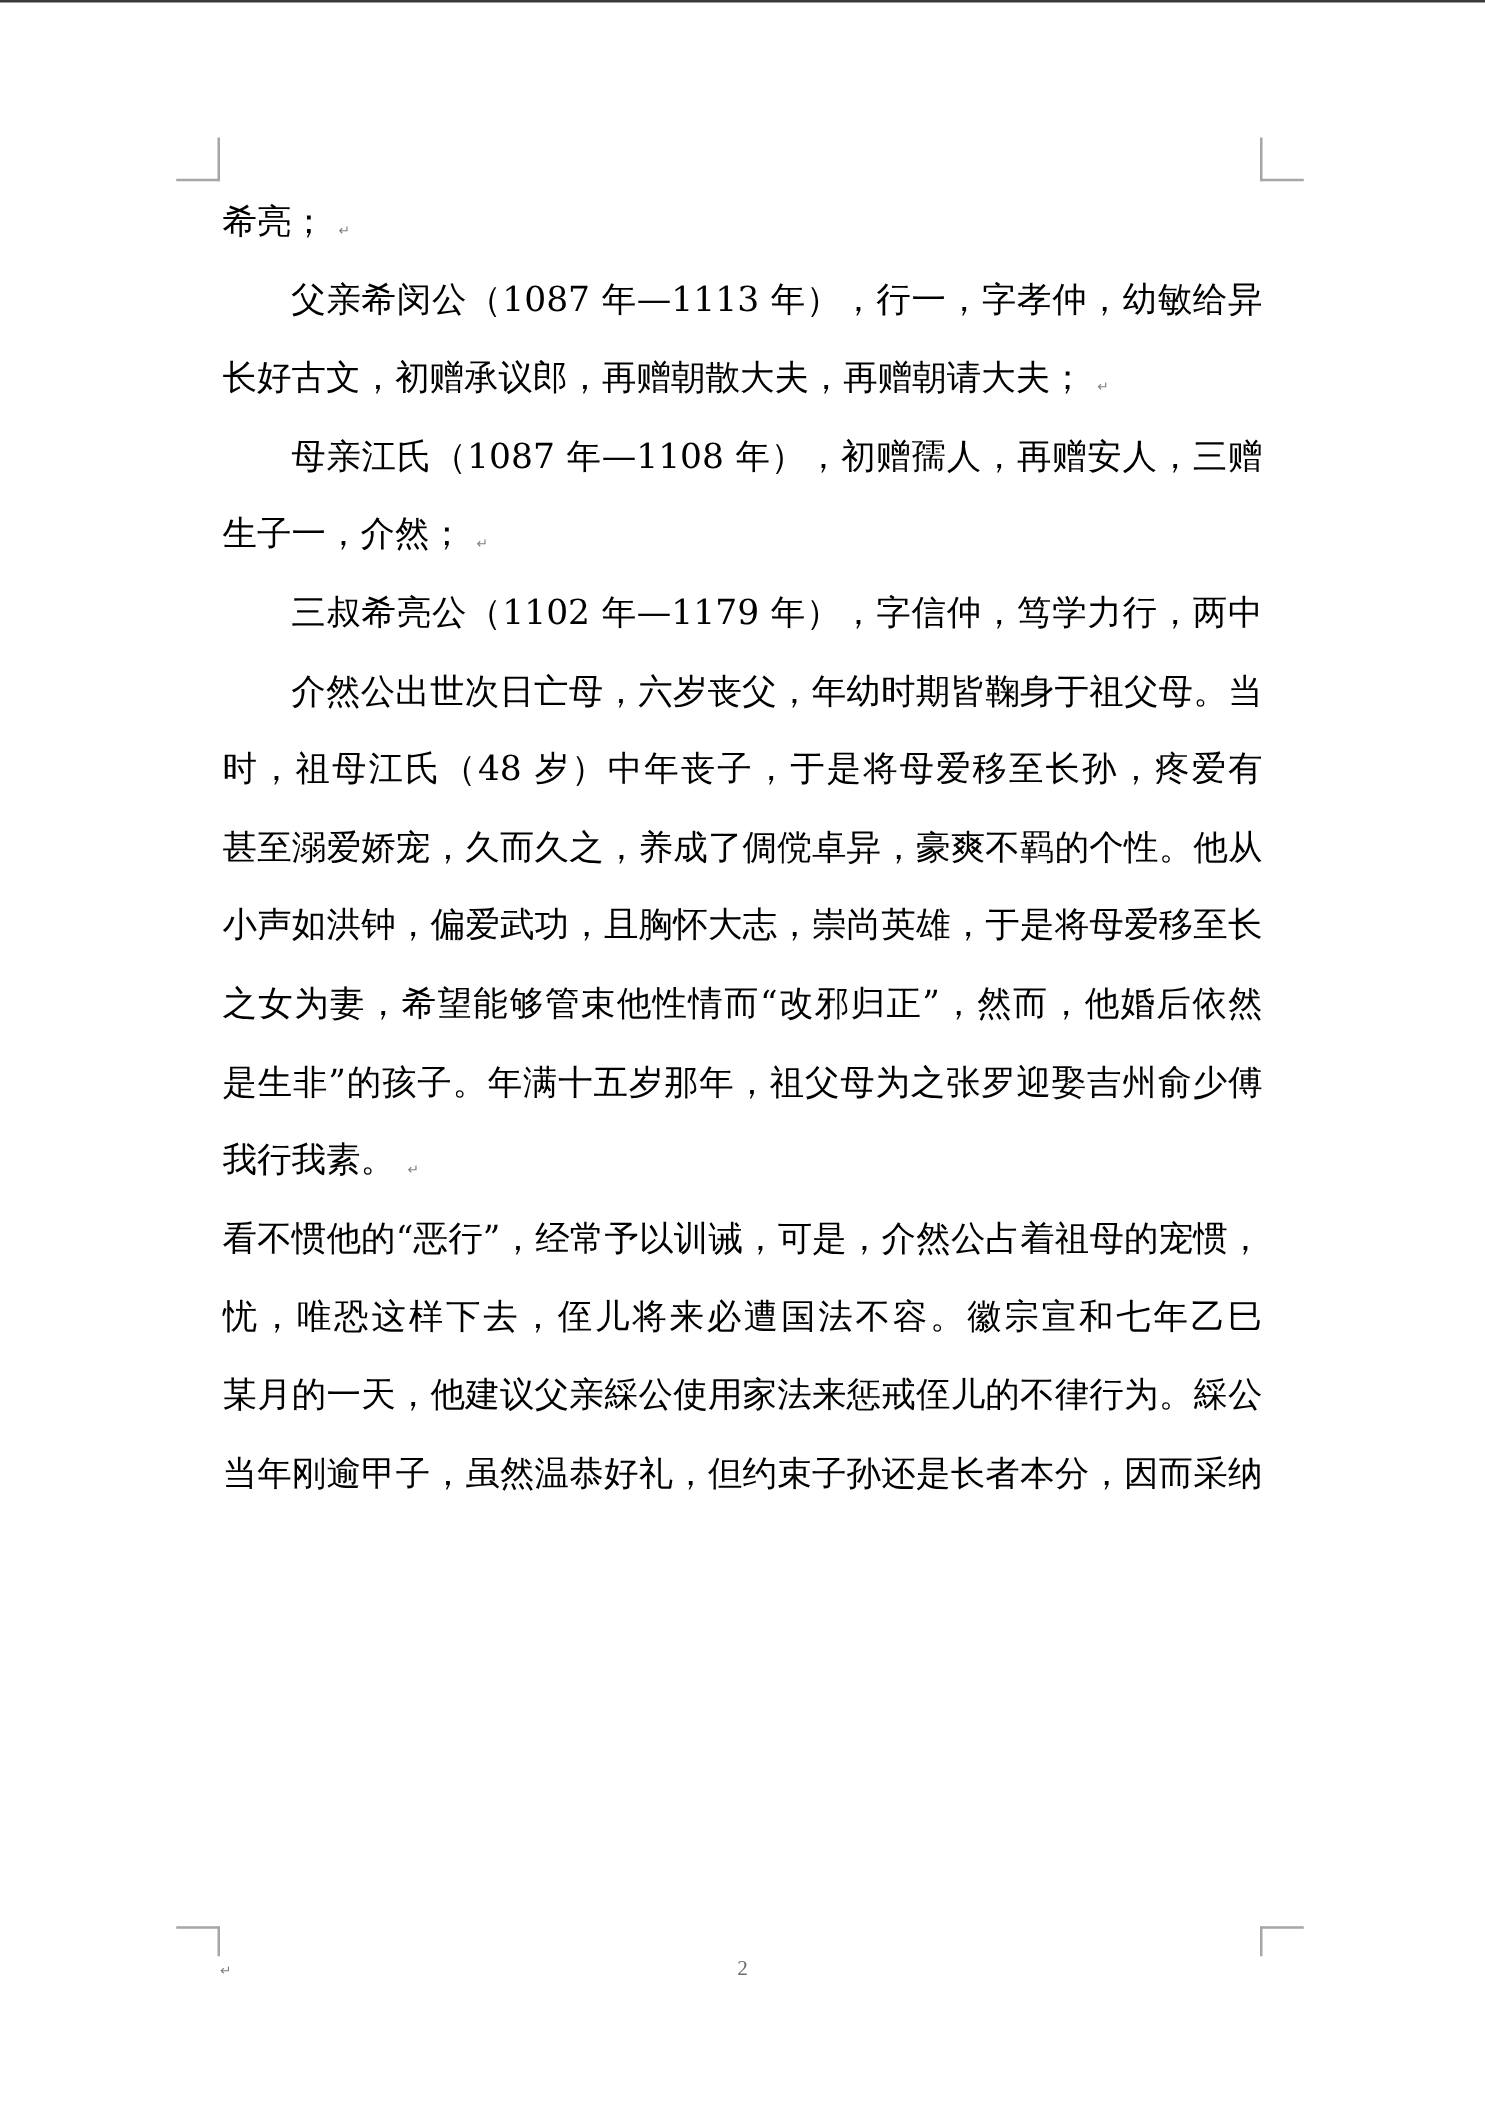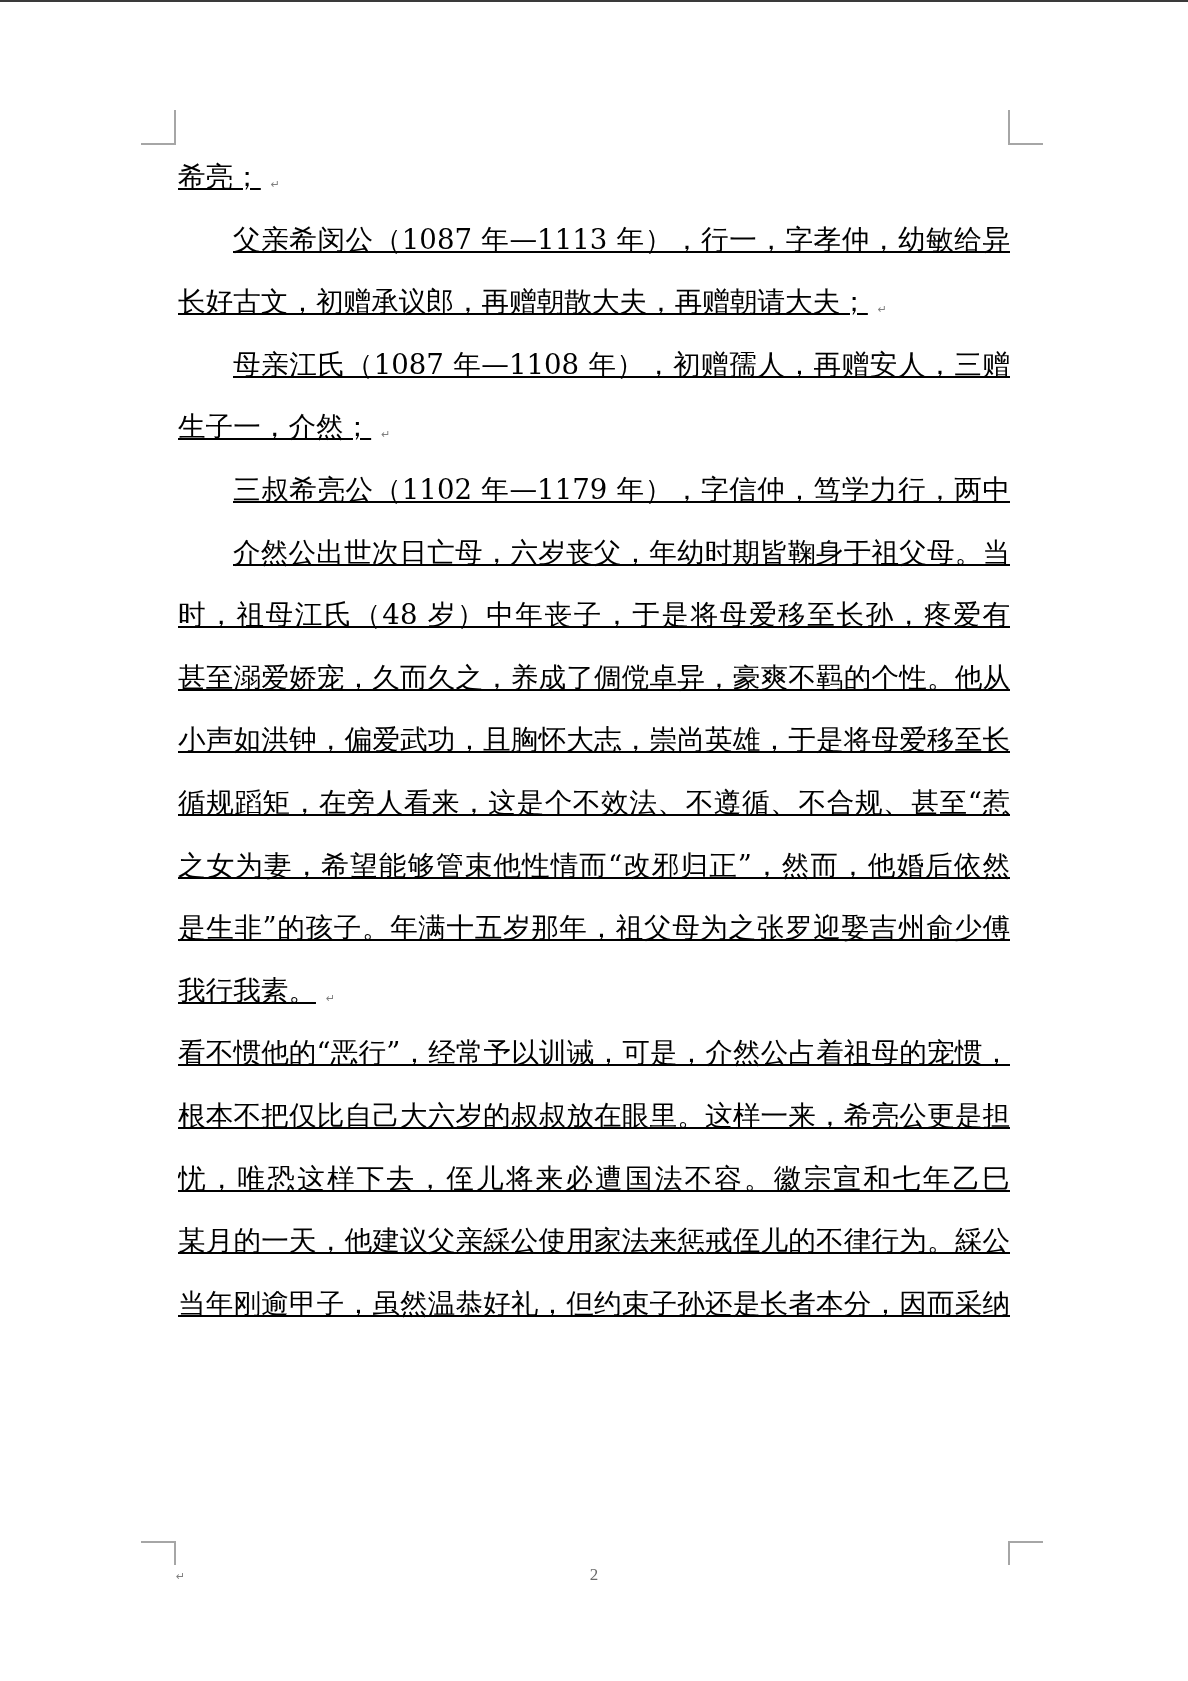--- a/index.html
+++ b/index.html
@@ -40,21 +40,20 @@
       top: 146px;
       width: 832px;
     }
     .line {
       height: 62.6px;
       line-height: 62.6px;
       font-size: 27.6px;
       color: #000000;
       white-space: nowrap;
       letter-spacing: 0px;
-      text-decoration: underline;
     }
     .line.indent { padding-left: 55px; }
     .line.justify {
       text-align: justify;
       text-align-last: justify;
       white-space: normal;
       overflow: hidden;
     }
     .para-mark {
       display: inline-block;
@@ -97,25 +96,23 @@
     <div class="line"><span>希亮；</span><span class="para-mark">↵</span></div>
     <div class="line indent justify"><span>父亲希闵公（1087 年—1113 年），行一，字孝仲，幼敏给异常，</span></div>
     <div class="line"><span>长好古文，初赠承议郎，再赠朝散大夫，再赠朝请大夫；</span><span class="para-mark">↵</span></div>
     <div class="line indent justify"><span>母亲江氏（1087 年—1108 年），初赠孺人，再赠安人，三赠宜人，</span></div>
     <div class="line"><span>生子一，介然；</span><span class="para-mark">↵</span></div>
     <div class="line indent justify"><span>三叔希亮公（1102 年—1179 年），字信仲，笃学力行，两中亚选，</span></div>
     <div class="line indent justify"><span>介然公出世次日亡母，六岁丧父，年幼时期皆鞠身于祖父母。当</span></div>
     <div class="line justify"><span>时，祖母江氏（48 岁）中年丧子，于是将母爱移至长孙，疼爱有加，</span></div>
     <div class="line justify"><span>甚至溺爱娇宠，久而久之，养成了倜傥卓异，豪爽不羁的个性。他从</span></div>
     <div class="line justify"><span>小声如洪钟，偏爱武功，且胸怀大志，崇尚英雄，于是将母爱移至长孙</span></div>
-    <div class="line justify"><span>循规蹈矩，在旁人看来，这是个不效法、不遵循、不合规、甚至“惹</span></div>
     <div class="line justify"><span>之女为妻，希望能够管束他性情而“改邪归正”，然而，他婚后依然</span></div>
     <div class="line justify"><span>是生非”的孩子。年满十五岁那年，祖父母为之张罗迎娶吉州俞少傅</span></div>
     <div class="line"><span>我行我素。</span><span class="para-mark">↵</span></div>
     <div class="line justify"><span>看不惯他的“恶行”，经常予以训诫，可是，介然公占着祖母的宠惯，</span></div>
-    <div class="line justify"><span>根本不把仅比自己大六岁的叔叔放在眼里。这样一来，希亮公更是担</span></div>
     <div class="line justify"><span>忧，唯恐这样下去，侄儿将来必遭国法不容。徽宗宣和七年乙巳（1125）</span></div>
     <div class="line justify"><span>某月的一天，他建议父亲綵公使用家法来惩戒侄儿的不律行为。綵公</span></div>
     <div class="line justify"><span>当年刚逾甲子，虽然温恭好礼，但约束子孙还是长者本分，因而采纳</span></div>
   </div>
 
 <span class="footer-mark">↵</span>
 <div class="page-number">2</div>
 
 </body></html>

